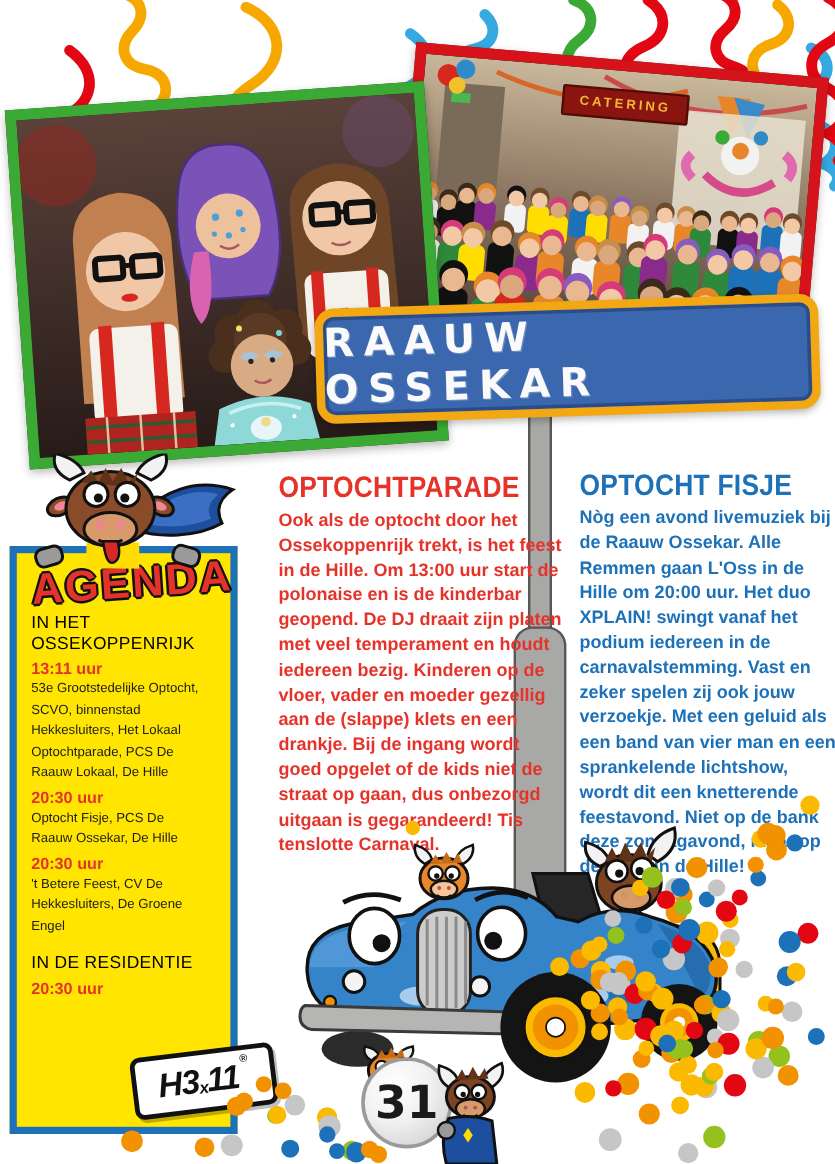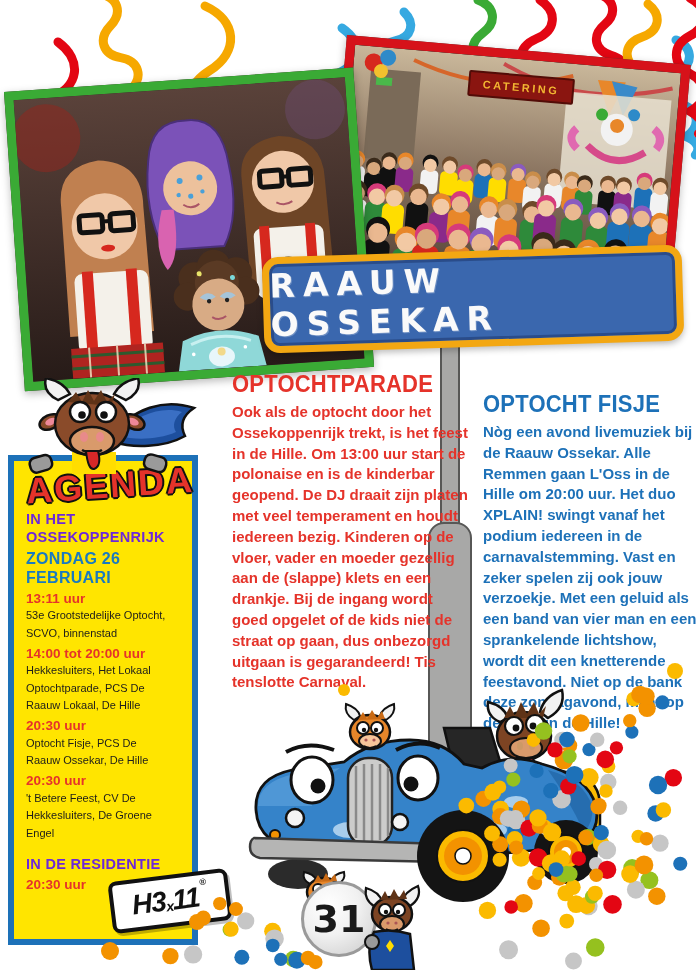--- a/index.html
+++ b/index.html
@@ -28,34 +28,34 @@
   .roadsign span{color:#fafafa;font-size:33px;font-weight:700;letter-spacing:8px;
                  font-family:"DejaVu Sans",sans-serif;text-shadow:1px 1px 0 rgba(255,255,255,.25);}
   
   .agenda{position:absolute;left:8px;top:455px;width:190px;height:490px;z-index:4;}
   .agenda-bull{position:absolute;left:6px;top:-77px;z-index:2;}
   .agenda-box{position:relative;box-sizing:border-box;width:190px;height:490px;background:#ffe500;
               border:6px solid #1d71b8;padding:2px 10px 0 12px;z-index:1;}
   .ag-title{color:#e5332a;font-size:36px;font-weight:800;letter-spacing:2px;text-align:center;
             transform:rotate(-4deg);margin:2px 0 4px;
             text-shadow:-2px 0 #111,2px 0 #111,0 -2px #111,0 2px #111,-1px -1px #111,1px 1px #111,-1px 1px #111,1px -1px #111;}
-  .ag-head-red{color:#6d28d9;font-size:14.5px;font-weight:700;line-height:17.5px;letter-spacing:.3px;}
+  .ag-head-red{color:#000000;font-size:14.5px;font-weight:400;line-height:17.5px;letter-spacing:.3px;}
   .ag-head-blue{color:#1a7ac0;font-size:16px;font-weight:800;line-height:19px;letter-spacing:.3px;margin-top:3px;}
   .ag-time{color:#e5332a;font-size:13.5px;font-weight:700;line-height:17.5px;margin-top:2.5px;}
   .ag-desc{color:#1d1d1b;font-size:11px;line-height:17.5px;white-space:pre-line;font-weight:500;}
   .ag-res-head{margin-top:14px;}
   .h311{position:absolute;left:96px;top:414px;width:112px;height:44px;background:#fff;border:4px solid #111;
         border-radius:8px;transform:rotate(-7deg);z-index:7;display:flex;align-items:center;justify-content:center;
         box-shadow:2px 3px 0 rgba(0,0,0,.25);font-style:italic;}
   .h311 .big{font-size:28px;font-weight:800;color:#111;letter-spacing:-1px;}
   .h311 .small-x{font-size:14px;font-weight:800;color:#111;margin:10px -1px 0 0;}
   .h311 .reg{font-size:9px;font-weight:700;color:#111;align-self:flex-start;margin:2px 0 0 2px;font-style:normal;}
   
   .article{position:absolute;z-index:3;}
-  #article-0{left:232px;top:370px;width:240px;}
+  #article-0{left:232px;top:392px;width:240px;}
   #article-1{left:483px;top:390px;width:215px;}
   .article h2{margin:0 0 6px;font-size:22px;font-weight:800;letter-spacing:.2px;transform:scaleY(1.12);
               transform-origin:left top;}
   .article p{margin:0;font-size:15px;line-height:20.8px;font-weight:700;}
   
   #car{position:absolute;left:248px;top:678px;z-index:4;}
   #confetti{position:absolute;left:0;top:0;z-index:5;pointer-events:none;}
   #calf-small{position:absolute;left:296px;top:866px;z-index:5;}
   .ball{position:absolute;left:301px;top:881px;width:76px;height:76px;border-radius:50%;z-index:6;
         background:radial-gradient(circle at 35% 30%,#ffffff 0%,#f1f1f1 45%,#c9c9c9 100%);
@@ -490,29 +490,27 @@
         <circle cx="90" cy="37" r="3.8" fill="#111"></circle>
       <ellipse cx="78" cy="63" rx="22" ry="14" fill="#d99a6b" stroke="#111" stroke-width="2.5"></ellipse>
       <ellipse cx="70" cy="59" rx="4" ry="5" fill="#e88a8a"></ellipse>
         <ellipse cx="86" cy="59" rx="4" ry="5" fill="#e88a8a"></ellipse>
       <path d="M68,72 Q78,78 88,72" stroke="#111" stroke-width="2.5" fill="#6a2a1a"></path>
       <path d="M72,73 Q74,92 80,91 Q88,88 84,73 Z" fill="#d62828" stroke="#111" stroke-width="2"></path>
     </svg>
     <div class="agenda-box">
       <div class="ag-title">AGENDA</div>
       <div class="ag-head-red">IN HET OSSEKOPPENRIJK</div>
-      <div class="ag-head-blue">ZONDAG 26 FEBRUARI</div>
       <div id="agenda-items">
           <div class="ag-item">
             <div class="ag-time">13:11 uur</div>
             <div class="ag-desc">53e Grootstedelijke Optocht,
 SCVO, binnenstad</div>
           </div>
           <div class="ag-item">
-            <div class="ag-time">14:00 tot 20:00 uur</div>
             <div class="ag-desc">Hekkesluiters, Het Lokaal</div>
           </div>
           <div class="ag-item">
             <div class="ag-desc">Optochtparade, PCS De
 Raauw Lokaal, De Hille</div>
           </div>
           <div class="ag-item">
             <div class="ag-time">20:30 uur</div>
             <div class="ag-desc">Optocht Fisje, PCS De
 Raauw Ossekar, De Hille</div>

